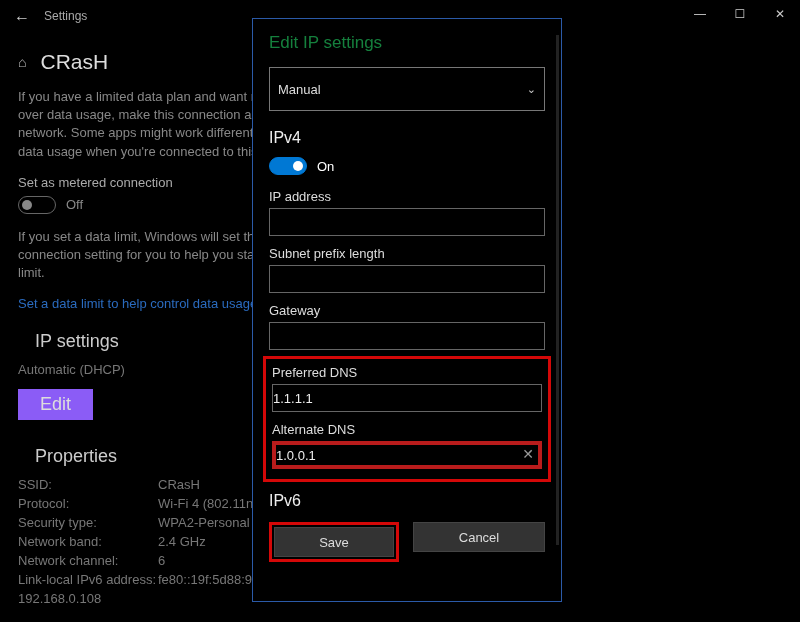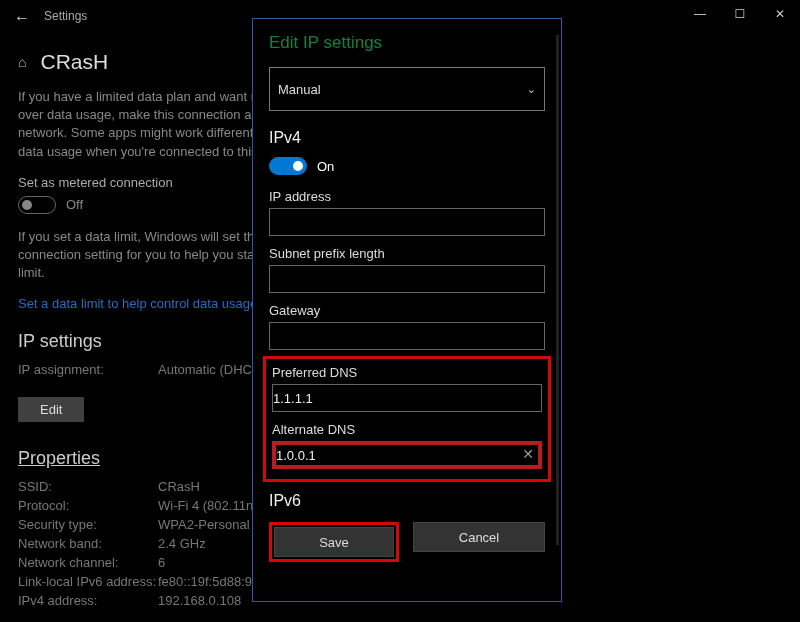--- a/index.html
+++ b/index.html
@@ -65,26 +65,26 @@
     width: 38px; height: 18px; border: 1px solid #666; border-radius: 9px; position: relative;
     background:#000;
   }
   .toggle .thumb {
     width: 10px; height: 10px; background:#888; border-radius:50%;
     position:absolute; left:3px; top:3px;
   }
   .toggle.on .track { background:#0078d4; border-color:#0078d4; }
   .toggle.on .thumb { background:#fff; left:auto; right:3px; }
   .link { color:#2a6bbf; font-size:13px; margin: 8px 0 20px; display:block; }
-  .section-title { color:#ccc; font-size:18px; margin: 12px 0 10px; }
+  .section-title { color:#ccc; font-size:18px; margin: 12px 17px 10px; }
   .kv { display:flex; font-size:13px; color:#777; margin: 4px 0; }
   .kv .k { width: 140px; }
   .kv .v { color:#777; }
   .btn {
-    background:#404040; color:#ddd; padding:5px 22px; border:0; font-size:13px; margin-top:16px;
+    background:#8b5cf6; color:#ddd; padding:5px 22px; border:0; font-size:18px; margin-top:8px;
   }
   
   .dialog {
     position: absolute;
     left: 252px;
     top: 18px;
     width: 310px;
     height: 584px;
     background: #000;
     border: 1px solid #2b5aa8;
@@ -157,26 +157,25 @@
     <div class="track">
         <div class="thumb"></div>
       </div>
     <span>Off</span>
   </div>
   <div class="desc">If you set a data limit, Windows will set the metered connection setting for you to help you stay under your limit.</div>
   <a class="link">Set a data limit to help control data usage on this network</a>
 
   <div class="section-title">IP settings</div>
   <div class="kv">
-    <div class="k">IP assignment:</div>
     <div class="v">Automatic (DHCP)</div>
   </div>
   <button class="btn">Edit</button>
 
-  <div class="section-title" style="margin-top:26px;text-decoration:underline;">Properties</div>
+  <div class="section-title" style="margin-top:26px;">Properties</div>
   <div id="props-list">
       <div class="kv">
         <div class="k">SSID:</div>
         <div class="v">CRasH</div>
       </div>
       <div class="kv">
         <div class="k">Protocol:</div>
         <div class="v">Wi-Fi 4 (802.11n)</div>
       </div>
       <div class="kv">
@@ -189,21 +188,20 @@
       </div>
       <div class="kv">
         <div class="k">Network channel:</div>
         <div class="v">6</div>
       </div>
       <div class="kv">
         <div class="k">Link-local IPv6 address:</div>
         <div class="v">fe80::19f:5d88:9...</div>
       </div>
       <div class="kv">
-        <div class="k">IPv4 address:</div>
         <div class="v">192.168.0.108</div>
       </div>
     </div>
 </div>
 
 <div class="dialog">
   <div class="scroll-track"></div>
   <h2>Edit IP settings</h2>
   <div class="select">
     <span>Manual</span>

